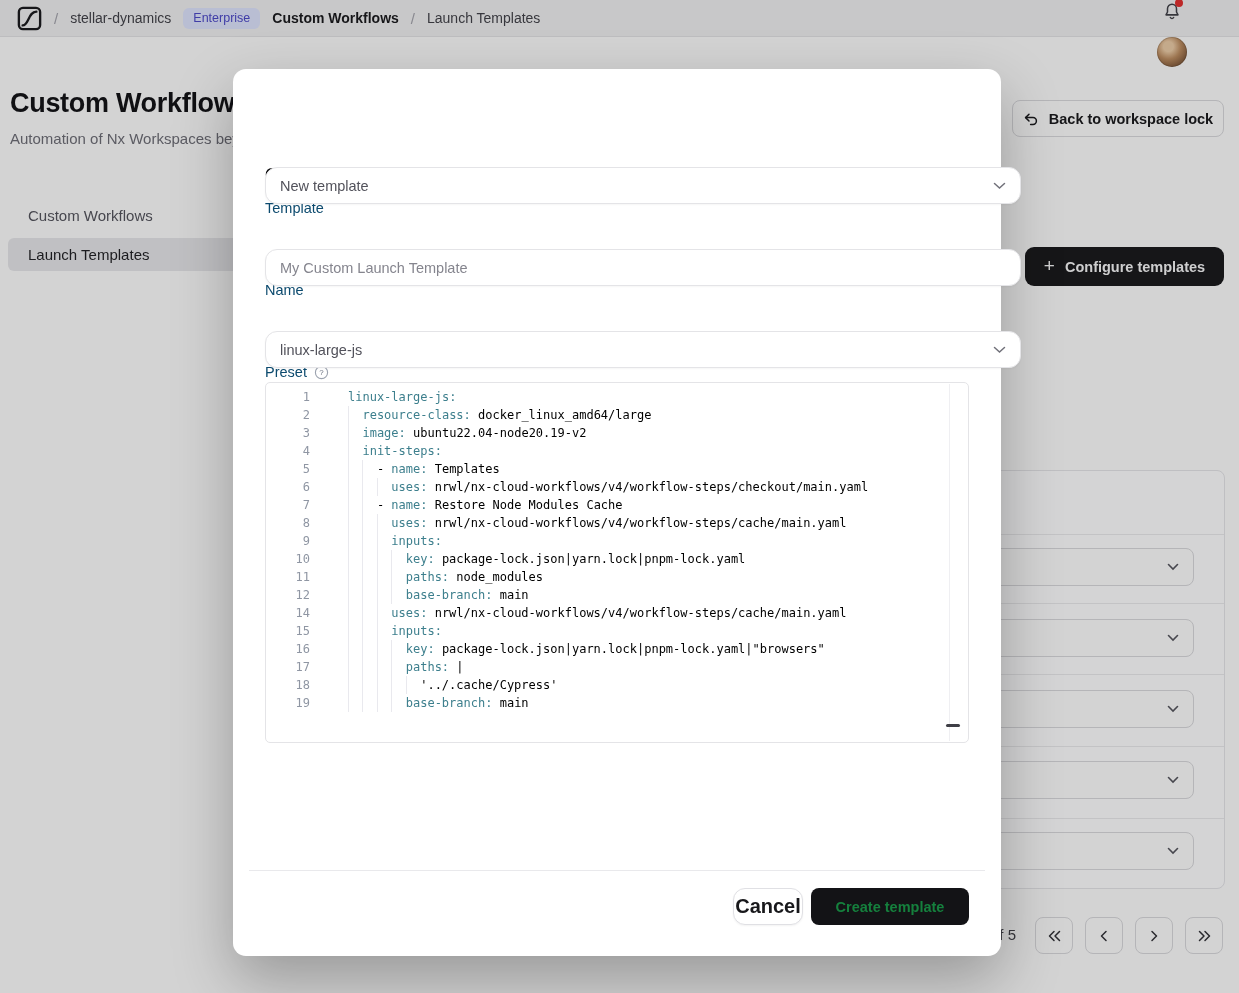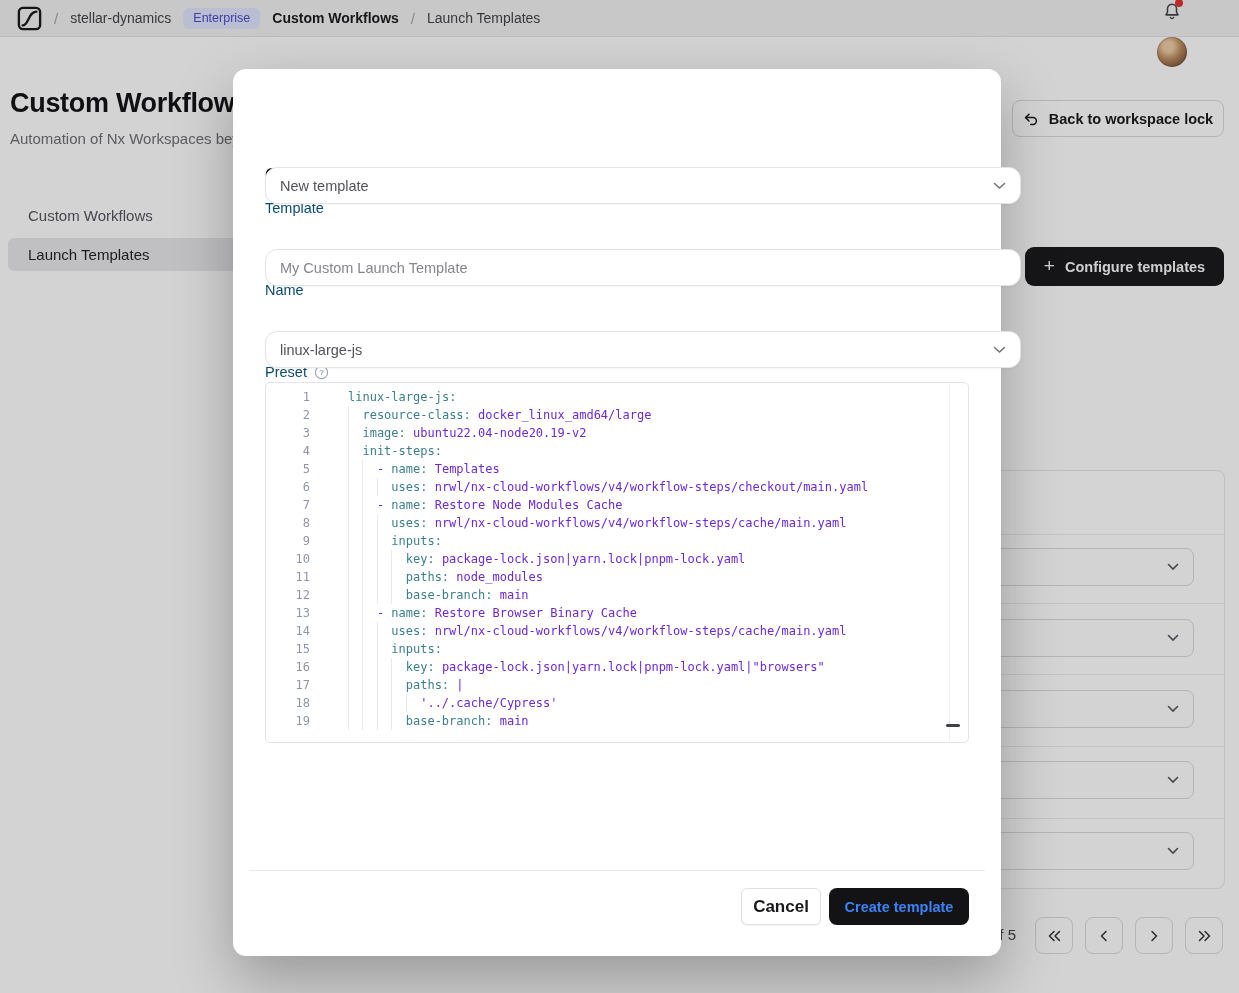--- a/index.html
+++ b/index.html
@@ -63,31 +63,31 @@
   .m-input { color:#85858e; font-family:"Liberation Sans", sans-serif; outline:none; display:block; line-height:35px; }
 
   
   .editor { position:absolute; left:32px; top:313px; width:704px; height:361px; background:#fff;
             border:1px solid #e4e4e7; border-radius:5px; overflow:hidden;
             font-family:"DejaVu Sans Mono", monospace; font-size:12px; line-height:18px; padding-top:5px; }
   .cm-row { display:flex; height:18px; white-space:pre; }
   .ln { width:44px; text-align:right; color:#8f96a3; flex:none; }
   .lc { padding-left:38px; color:#2b5e92; }
   .ck { color:#3d7f8d; }
-  .cv { color:#6d28d9; }
+  .cv { color:#000000; }
   .ig { display:inline-block; width:2ch; height:18px; vertical-align:top; box-shadow:inset 1px 0 0 #e9e9ee; }
   .ed-track { position:absolute; right:18px; top:1px; bottom:1px; width:1px; background:#efeff2; }
   .ed-thumb { position:absolute; right:8px; bottom:15px; width:14px; height:3px; background:#3f3f46; border-radius:2px; }
 
   .m-divider { position:absolute; left:16px; right:16px; top:801px; height:1px; background:#e9e9ec; }
   .m-footer { position:absolute; right:32px; top:819px; display:flex; gap:8px; }
-  .btn-cancel { width:80px; height:37px; background:#fff; border:1px solid #e0e0e4; border-radius:6px;
-                box-shadow:0 1px 2px rgba(0,0,0,.05); font-size:17px; font-weight:600; color:#18181b;
+  .btn-cancel { width:70px; height:37px; background:#fff; border:1px solid #e0e0e4; border-radius:12px;
+                box-shadow:0 1px 2px rgba(0,0,0,.05); font-size:20px; font-weight:600; color:#18181b;
                 display:flex; align-items:center; justify-content:center; }
-  .btn-create { width:140px; height:37px; background:#131316; border-radius:8px; color:#3b82f6;
+  .btn-create { width:158px; height:37px; background:#131316; border-radius:8px; color:#15803d;
                 font-size:14.5px; font-weight:600; display:flex; align-items:center; justify-content:center; }
 
   svg { display:block; }
 </style>
 </head>
 <body>
 
 <div class="navbar">
   <div class="nav-left">
     <div class="logo-box">
@@ -240,21 +240,20 @@
       <div class="cm-row"><span class="ln">3</span><span class="lc"><span class="ig">&nbsp;&nbsp;</span><span class="ck">image:</span><span> </span><span class="cv">ubuntu22.04-node20.19-v2</span></span></div>
       <div class="cm-row"><span class="ln">4</span><span class="lc"><span class="ig">&nbsp;&nbsp;</span><span class="ck">init-steps:</span></span></div>
       <div class="cm-row"><span class="ln">5</span><span class="lc"><span class="ig">&nbsp;&nbsp;</span><span class="ig">&nbsp;&nbsp;</span><span class="cv">- </span><span class="ck">name:</span><span> </span><span class="cv">Templates</span></span></div>
       <div class="cm-row"><span class="ln">6</span><span class="lc"><span class="ig">&nbsp;&nbsp;</span><span class="ig">&nbsp;&nbsp;</span><span class="ig">&nbsp;&nbsp;</span><span class="ck">uses:</span><span> </span><span class="cv">nrwl/nx-cloud-workflows/v4/workflow-steps/checkout/main.yaml</span></span></div>
       <div class="cm-row"><span class="ln">7</span><span class="lc"><span class="ig">&nbsp;&nbsp;</span><span class="ig">&nbsp;&nbsp;</span><span class="cv">- </span><span class="ck">name:</span><span> </span><span class="cv">Restore Node Modules Cache</span></span></div>
       <div class="cm-row"><span class="ln">8</span><span class="lc"><span class="ig">&nbsp;&nbsp;</span><span class="ig">&nbsp;&nbsp;</span><span class="ig">&nbsp;&nbsp;</span><span class="ck">uses:</span><span> </span><span class="cv">nrwl/nx-cloud-workflows/v4/workflow-steps/cache/main.yaml</span></span></div>
       <div class="cm-row"><span class="ln">9</span><span class="lc"><span class="ig">&nbsp;&nbsp;</span><span class="ig">&nbsp;&nbsp;</span><span class="ig">&nbsp;&nbsp;</span><span class="ck">inputs:</span></span></div>
       <div class="cm-row"><span class="ln">10</span><span class="lc"><span class="ig">&nbsp;&nbsp;</span><span class="ig">&nbsp;&nbsp;</span><span class="ig">&nbsp;&nbsp;</span><span class="ig">&nbsp;&nbsp;</span><span class="ck">key:</span><span> </span><span class="cv">package-lock.json|yarn.lock|pnpm-lock.yaml</span></span></div>
       <div class="cm-row"><span class="ln">11</span><span class="lc"><span class="ig">&nbsp;&nbsp;</span><span class="ig">&nbsp;&nbsp;</span><span class="ig">&nbsp;&nbsp;</span><span class="ig">&nbsp;&nbsp;</span><span class="ck">paths:</span><span> </span><span class="cv">node_modules</span></span></div>
       <div class="cm-row"><span class="ln">12</span><span class="lc"><span class="ig">&nbsp;&nbsp;</span><span class="ig">&nbsp;&nbsp;</span><span class="ig">&nbsp;&nbsp;</span><span class="ig">&nbsp;&nbsp;</span><span class="ck">base-branch:</span><span> </span><span class="cv">main</span></span></div>
-      <div class="cm-row"><span class="ln">13</span><span class="lc"><span class="ig">&nbsp;&nbsp;</span><span class="ig">&nbsp;&nbsp;</span><span class="cv">- </span><span class="ck">name:</span><span> </span><span class="cv">Restore Browser Binary Cache</span></span></div>
       <div class="cm-row"><span class="ln">14</span><span class="lc"><span class="ig">&nbsp;&nbsp;</span><span class="ig">&nbsp;&nbsp;</span><span class="ig">&nbsp;&nbsp;</span><span class="ck">uses:</span><span> </span><span class="cv">nrwl/nx-cloud-workflows/v4/workflow-steps/cache/main.yaml</span></span></div>
       <div class="cm-row"><span class="ln">15</span><span class="lc"><span class="ig">&nbsp;&nbsp;</span><span class="ig">&nbsp;&nbsp;</span><span class="ig">&nbsp;&nbsp;</span><span class="ck">inputs:</span></span></div>
       <div class="cm-row"><span class="ln">16</span><span class="lc"><span class="ig">&nbsp;&nbsp;</span><span class="ig">&nbsp;&nbsp;</span><span class="ig">&nbsp;&nbsp;</span><span class="ig">&nbsp;&nbsp;</span><span class="ck">key:</span><span> </span><span class="cv">package-lock.json|yarn.lock|pnpm-lock.yaml|"browsers"</span></span></div>
       <div class="cm-row"><span class="ln">17</span><span class="lc"><span class="ig">&nbsp;&nbsp;</span><span class="ig">&nbsp;&nbsp;</span><span class="ig">&nbsp;&nbsp;</span><span class="ig">&nbsp;&nbsp;</span><span class="ck">paths:</span><span> </span><span class="cv">|</span></span></div>
       <div class="cm-row"><span class="ln">18</span><span class="lc"><span class="ig">&nbsp;&nbsp;</span><span class="ig">&nbsp;&nbsp;</span><span class="ig">&nbsp;&nbsp;</span><span class="ig">&nbsp;&nbsp;</span><span class="ig">&nbsp;&nbsp;</span><span class="cv">'../.cache/Cypress'</span></span></div>
       <div class="cm-row"><span class="ln">19</span><span class="lc"><span class="ig">&nbsp;&nbsp;</span><span class="ig">&nbsp;&nbsp;</span><span class="ig">&nbsp;&nbsp;</span><span class="ig">&nbsp;&nbsp;</span><span class="ck">base-branch:</span><span> </span><span class="cv">main</span></span></div>
     </div>
 
   <div class="m-divider"></div>
   <div class="m-footer">

